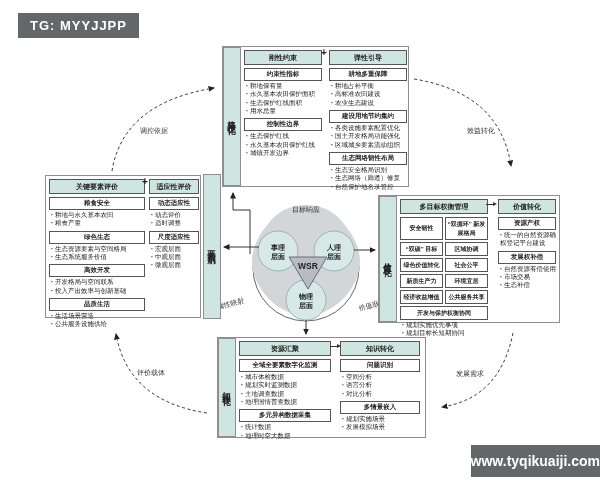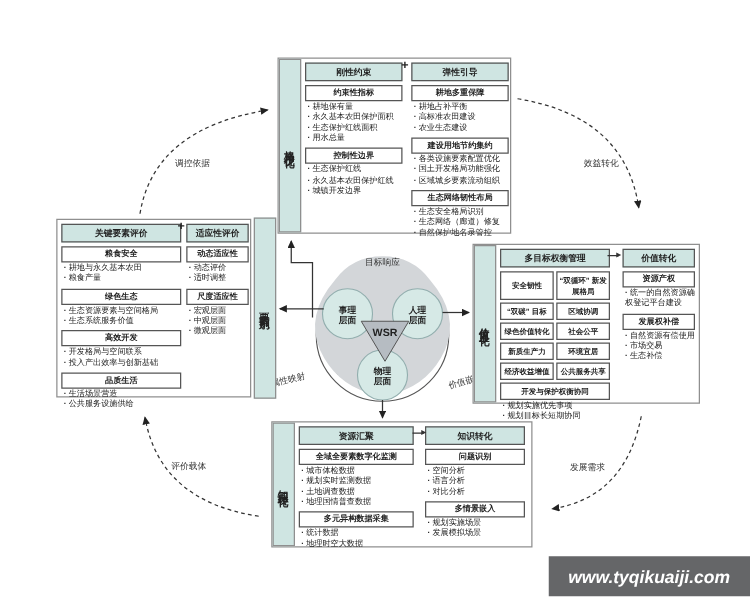--- a/index.html
+++ b/index.html
@@ -31,21 +31,21 @@
   .plus{position:absolute;top:1px;font-size:10px;font-weight:bold;line-height:10px;}
   .harrow{position:absolute;width:9px;height:0;border-top:1px solid #333;}
   .harrow::after{content:"";position:absolute;right:-2px;top:-3px;
       border-left:4px solid #333;border-top:2.5px solid transparent;border-bottom:2.5px solid transparent;}
   .rgrid{display:grid;grid-template-columns:1fr 1fr;gap:2px;margin-top:3px;}
   .cell{border:1px solid #555;background:#fff;text-align:center;font-size:6px;font-weight:bold;
         padding:1.5px 1px;display:flex;align-items:center;justify-content:center;box-sizing:border-box;}
   .wide{grid-column:1 / span 2;}
   .wm{position:absolute;z-index:3;background:#656668;color:#fff;font-weight:bold;}
   .wm-tl{left:18px;top:13px;font-size:13px;padding:5px 12px;letter-spacing:1px;}
-  .wm-br{right:0;bottom:3px;font-size:14px;padding:8px 16px;font-style:italic;}
+  .wm-br{right:0;bottom:3px;font-size:14px;padding:8px 0;}
 
   
   #p-top{left:222px;top:46px;width:187px;height:141px;}
   #p-left{left:45px;top:175px;width:177px;height:143px;display:flex;}
   #p-left .pmain{width:156px;height:143px;display:flex;}
   #p-left .strip{margin-left:2px;height:145px;margin-top:-1px;}
   #p-right{left:378px;top:195px;width:182px;height:128px;}
   #p-bottom{left:217px;top:337px;width:209px;height:101px;}
   .cA-top{width:78px;margin-right:7px;} .cB-top{width:78px;}
   .cA-left{width:96px;margin-right:4px;} .cB-left{width:50px;}
@@ -95,20 +95,21 @@
     <text class="lbl" x="306" y="212">目标响应</text>
     <text class="lbl" x="231" y="306" transform="rotate(-14 231 306)">属性映射</text>
     <text class="lbl" x="373" y="307" transform="rotate(-16 373 307)">价值嵌入</text>
 
     <path class="solid" d="M259,247 L224,247" marker-end="url(#arr)"></path>
     <path class="solid" d="M250,254 L250,210 L233,210 L233,193" marker-end="url(#arr)"></path>
     <path class="solid" d="M354,250 L375,250" marker-end="url(#arr)"></path>
     <path class="solid" d="M306,320 L306,334" marker-end="url(#arr)"></path>
   </svg>
 
+  <div class="wm wm-tl">TG: MYYJJPP</div>
   <div class="wm wm-br">www.tyqikuaiji.com</div>
 
   <div class="panel" id="p-top">
     <div class="strip">格局优化</div>
     <div class="pc">
       <span class="plus" style="left:80px;">+</span>
       <div class="col cA-top">
         <div class="hdr">刚性约束</div>
         <div class="sub">约束性指标</div>
         <ul class="items">

